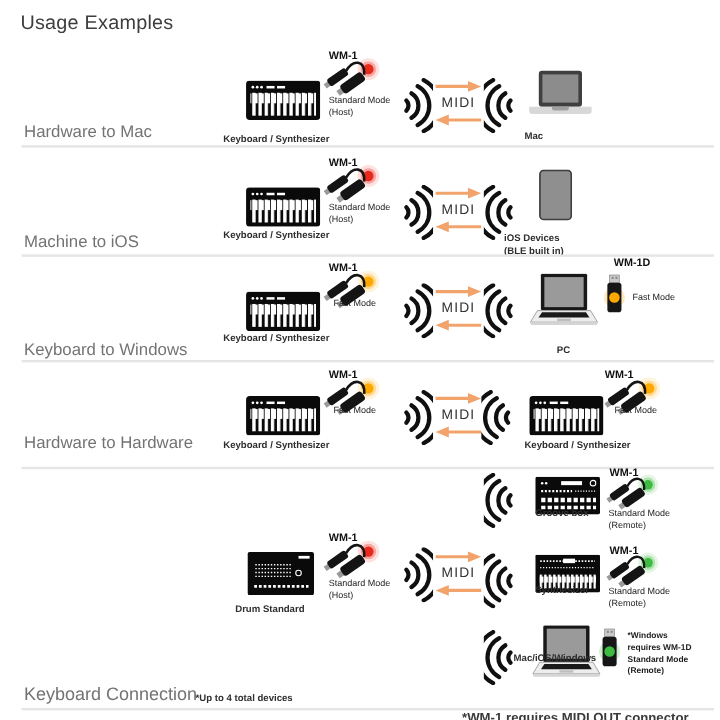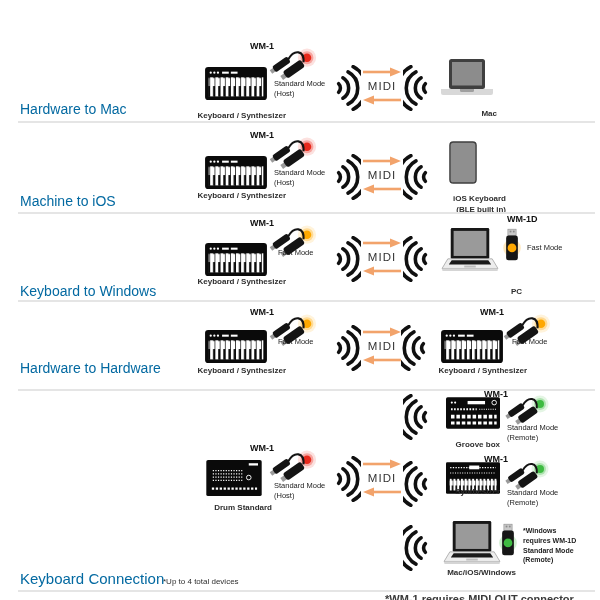--- a/index.html
+++ b/index.html
@@ -1,28 +1,28 @@
 <!DOCTYPE html>
 <html><head>
 <meta charset="utf-8">
 <style>
   html,body{margin:0;padding:0;background:#fff}
   .canvas{position:relative;width:600px;height:600px;background:#fff;overflow:hidden;
           font-family:"Liberation Sans",sans-serif;--accent:#f2a36b}
   .icon{position:absolute}
   .title{position:absolute;left:17px;top:10px;font-size:16.5px;font-weight:500;color:#3d3d3d;letter-spacing:.2px}
-  .row-label{position:absolute;font-size:14px;font-weight:500;color:#0369a1;white-space:nowrap}
+  .row-label{position:absolute;font-size:14px;font-weight:500;color:#737373;white-space:nowrap}
   .row-label-lg{font-size:15px}
   .divider{position:absolute;left:18px;right:5px;height:2px;background:#e5e5e5}
-  .adapter-name{position:absolute;font-size:9px;font-weight:700;color:#101010;text-align:left}
+  .adapter-name{position:absolute;font-size:9px;font-weight:700;color:#101010;text-align:right}
   .mode{position:absolute;font-size:7.5px;font-weight:500;color:#1c1c1c;line-height:1.3}
   .pre{white-space:pre-line}
-  .caption{position:absolute;font-size:8px;font-weight:600;color:#2e2e2e;text-align:right;line-height:1.35}
+  .caption{position:absolute;font-size:8px;font-weight:600;color:#2e2e2e;text-align:left;line-height:1.35}
   .note{position:absolute;font-size:7px;font-weight:600;color:#1c1c1c;line-height:1.4}
-  .note-inline{position:absolute;font-size:8px;font-weight:400;color:#2e2e2e}
+  .note-inline{position:absolute;font-size:8px;font-weight:700;color:#2e2e2e}
   .midi{position:absolute;width:44px;display:flex;flex-direction:column;align-items:center;gap:3px;color:var(--accent)}
   .midi .arrow{width:40px;height:10px;display:block}
   .flip{transform:rotate(180deg)}
   .flipx{transform:scaleX(-1)}
   .midi-label{font-size:11.5px;font-weight:500;color:#333;letter-spacing:1px}
   .footnote{position:absolute;font-size:11px;font-weight:700;color:#3a3a3a;white-space:nowrap}
 </style>
 </head>
 <body>
 
@@ -124,20 +124,21 @@
       <line x1="10" y1="13" x2="120" y2="13" stroke="#fff" stroke-width="3.4" stroke-dasharray="3.2 3.2"></line>
       <rect x="56" y="8" width="24" height="9" fill="#fff"></rect>
       <line x1="10" y1="26" x2="120" y2="26" stroke="#fff" stroke-width="2.6" stroke-dasharray="2.4 3.4"></line>
       <rect x="8" y="40" width="114" height="28" fill="url(#keys2)"></rect>
     </symbol>
   </defs>
 </svg>
 
 <div class="canvas" style="--accent: #f2a36b;">
 
+  <div class="title">Usage Examples</div>
 
   <div>
     <svg class="icon" style="left:205px;top:67px;width:62px;height:33px">
         <use href="#sym-keyboard"></use>
       </svg>
     <div class="adapter-name" style="left:250px;top:41px;width:48px">WM-1</div>
     <svg class="icon" style="left: 266px; top: 48px; width: 54px; height: 43px; color: rgb(232, 41, 28);">
         <use href="#sym-wm1"></use>
       </svg>
     <div class="mode pre" style="left:274px;top:79px">Standard Mode
@@ -188,21 +189,21 @@
       <svg class="arrow flip">
           <use href="#sym-arrow"></use>
         </svg>
     </div>
     <svg class="icon flipx" style="left:403px;top:154px;width:26px;height:46px">
         <use href="#sym-waves"></use>
       </svg>
     <svg class="icon" style="left:449px;top:141px;width:28px;height:43px">
         <use href="#sym-tablet"></use>
       </svg>
-    <div class="caption pre" style="left:420px;top:194px;width:86px">iOS Keyboard
+    <div class="caption pre" style="left:420px;top:194px;width:86px">iOS Devices
 (BLE built in)</div>
     <div class="row-label" style="left:20px;top:193px">Machine to iOS</div>
     <div class="divider" style="top:212px"></div>
   </div>
 
   <div>
     <svg class="icon" style="left:205px;top:243px;width:62px;height:33px">
         <use href="#sym-keyboard"></use>
       </svg>
     <div class="adapter-name" style="left:250px;top:218px;width:48px">WM-1</div>
@@ -223,21 +224,21 @@
           <use href="#sym-arrow"></use>
         </svg>
     </div>
     <svg class="icon flipx" style="left:403px;top:236px;width:26px;height:46px">
         <use href="#sym-waves"></use>
       </svg>
     <svg class="icon" style="left:441px;top:228px;width:58px;height:53px">
         <use href="#sym-pc"></use>
       </svg>
     <div class="caption" style="left:464px;top:287px;width:58px">PC</div>
-    <div class="adapter-name" style="left:507px;top:214px;width:48px">WM-1D</div>
+    <div class="adapter-name" style="left:494px;top:214px;width:48px">WM-1D</div>
     <svg class="icon" style="left: 502px; top: 228px; width: 20px; height: 34px; color: rgb(255, 168, 0);">
         <use href="#sym-usb"></use>
       </svg>
     <div class="mode" style="left:527px;top:243px">Fast Mode</div>
     <div class="row-label" style="left:20px;top:283px">Keyboard to Windows</div>
     <div class="divider" style="top:300px"></div>
   </div>
 
   <div>
     <svg class="icon" style="left:205px;top:330px;width:62px;height:33px">
@@ -300,21 +301,21 @@
           <use href="#sym-arrow"></use>
         </svg>
     </div>
 
     <svg class="icon flipx" style="left:403px;top:394px;width:26px;height:46px">
         <use href="#sym-waves"></use>
       </svg>
     <svg class="icon" style="left:446px;top:397px;width:54px;height:32px">
         <use href="#sym-groove"></use>
       </svg>
-    <div class="caption" style="left:446px;top:440px;width:54px">Groove box</div>
+    <div class="caption" style="left:446px;top:423px;width:54px">Groove box</div>
     <div class="adapter-name" style="left:484px;top:389px;width:48px">WM-1</div>
     <svg class="icon" style="left: 502px; top: 395px; width: 50px; height: 40px; color: rgb(62, 187, 65);">
         <use href="#sym-wm1"></use>
       </svg>
     <div class="mode pre" style="left:507px;top:423px">Standard Mode
 (Remote)</div>
 
     <svg class="icon flipx" style="left:403px;top:461px;width:26px;height:46px">
         <use href="#sym-waves"></use>
       </svg>
@@ -328,21 +329,21 @@
       </svg>
     <div class="mode pre" style="left:507px;top:488px">Standard Mode
 (Remote)</div>
 
     <svg class="icon flipx" style="left:403px;top:525px;width:26px;height:46px">
         <use href="#sym-waves"></use>
       </svg>
     <svg class="icon" style="left:443px;top:521px;width:58px;height:53px">
         <use href="#sym-pc"></use>
       </svg>
-    <div class="caption" style="left:428px;top:568px;width:88px">Mac/iOS/Windows</div>
+    <div class="caption" style="left:428px;top:544px;width:88px">Mac/iOS/Windows</div>
     <svg class="icon" style="left: 498px; top: 523px; width: 20px; height: 34px; color: rgb(62, 187, 65);">
         <use href="#sym-usb"></use>
       </svg>
     <div class="note pre" style="left:523px;top:526px;width:64px">*Windows
 requires WM-1D
 Standard Mode
 (Remote)</div>
 
     <div class="row-label row-label-lg" style="left:20px;top:570px">Keyboard Connection</div>
     <div class="note-inline" style="left:163px;top:577px">*Up to 4 total devices</div>

